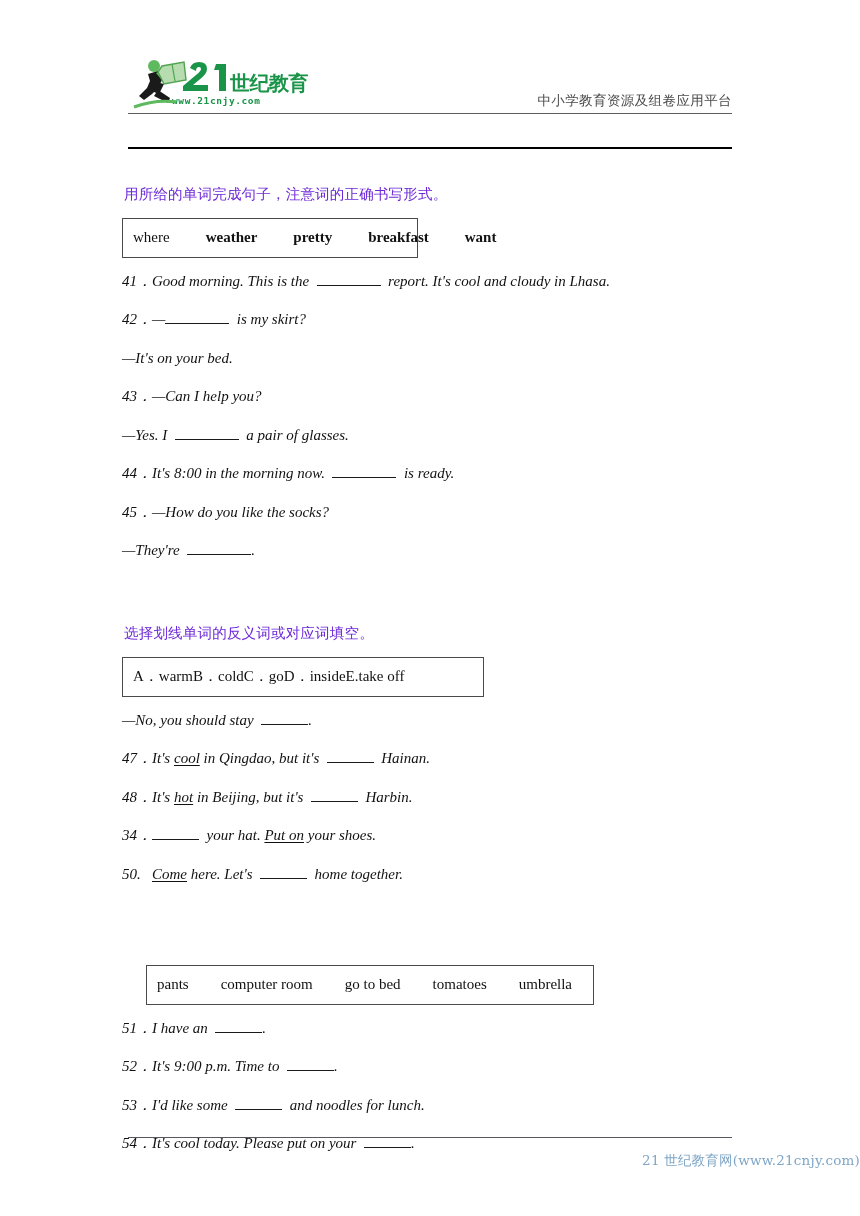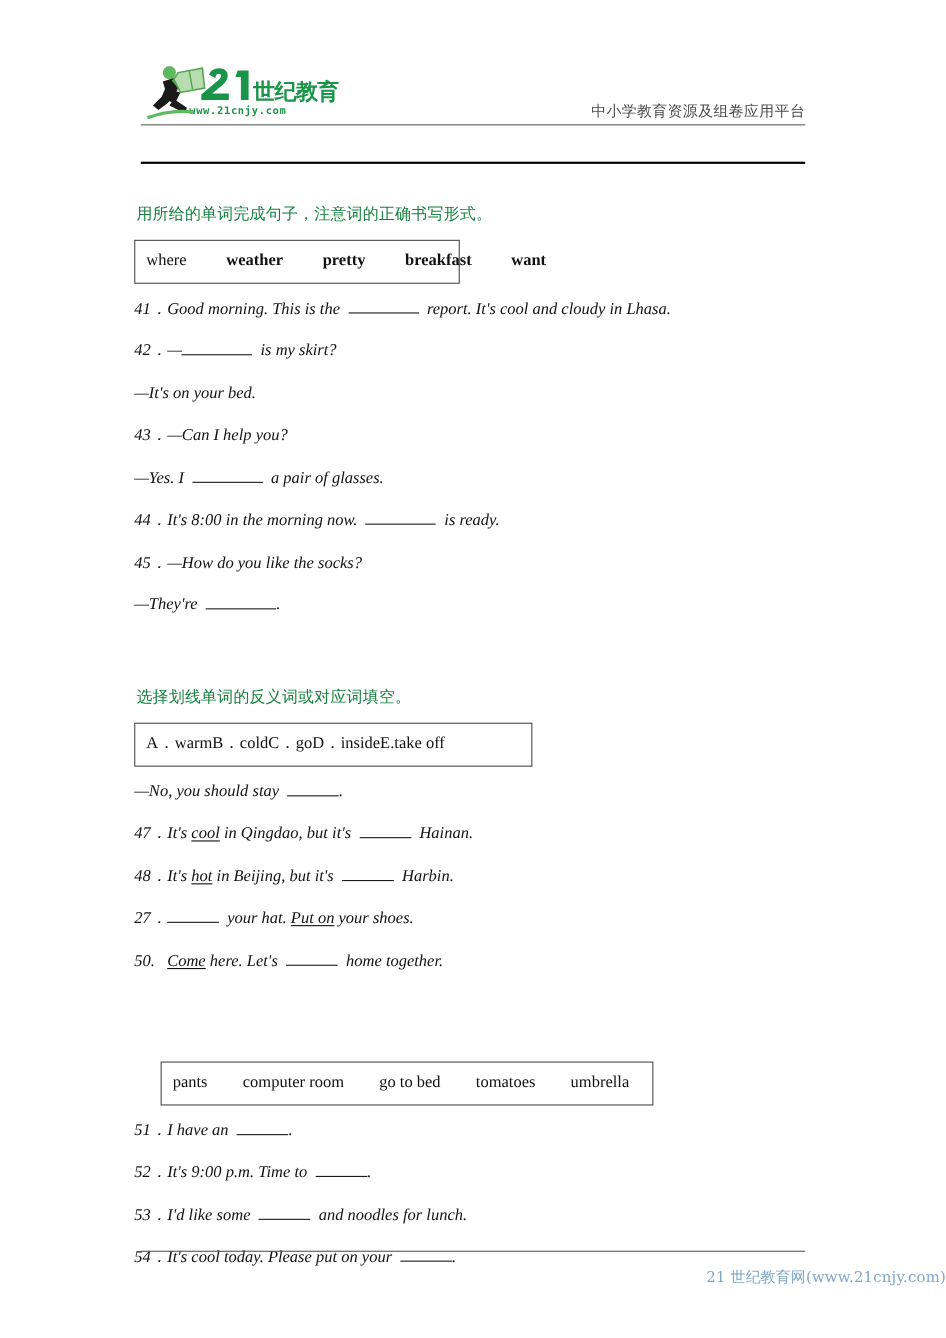--- a/index.html
+++ b/index.html
@@ -72,21 +72,21 @@
   .content {
     position: absolute;
     left: 122px;
     top: 185px;
     width: 620px;
   }
 
   .prompt-cn {
     font-family: "DejaVu Serif", "Liberation Serif", serif;
     font-size: 14.5px;
-    color: #15803d;
+    color: #6d28d9;
     margin: 0 0 14px 2px;
     letter-spacing: 0.2px;
   }
 
   .wordbox {
     border: 1.4px solid #4a4a4a;
     box-sizing: border-box;
     display: block;
     padding: 9px 10px 10px 10px;
     margin: 0 0 14px 0;
@@ -255,21 +255,21 @@
 
     <p class="q">
       <span class="num">48．</span><span>It's</span>
       <span class="u">hot</span>
       <span>in Beijing, but it's</span>&nbsp;
       <span class="blank short"></span>&nbsp;
       <span>Harbin.</span>
     </p>
 
     <p class="q">
-      <span class="num">27．</span><span class="blank short"></span>&nbsp;
+      <span class="num">34．</span><span class="blank short"></span>&nbsp;
       <span>your hat.</span>
       <span class="u">Put on</span>
       <span>your shoes.</span>
     </p>
 
     <p class="q">
       <span class="num">50.</span><span class="u">Come</span>
       <span>here. Let's</span>&nbsp;
       <span class="blank short"></span>&nbsp;
       <span>home together.</span>

